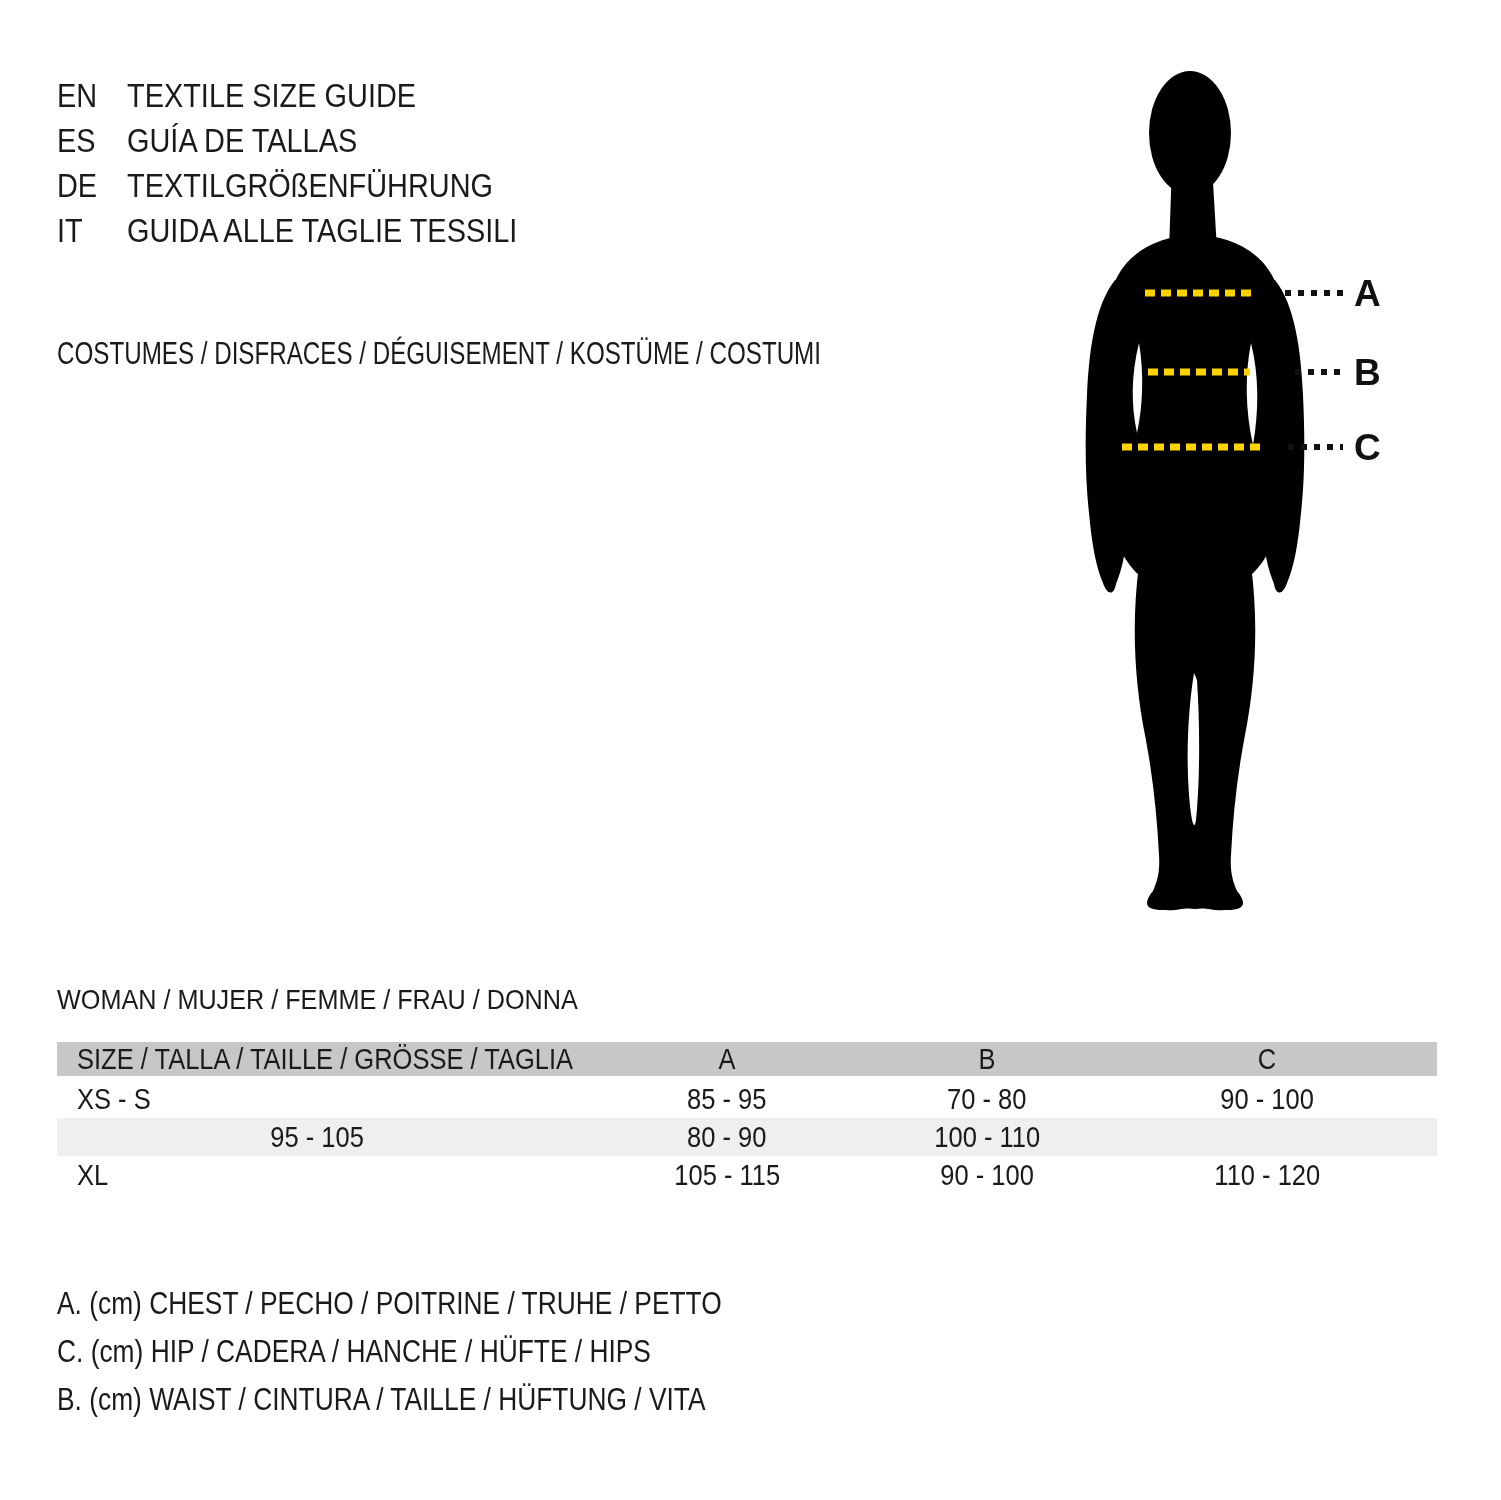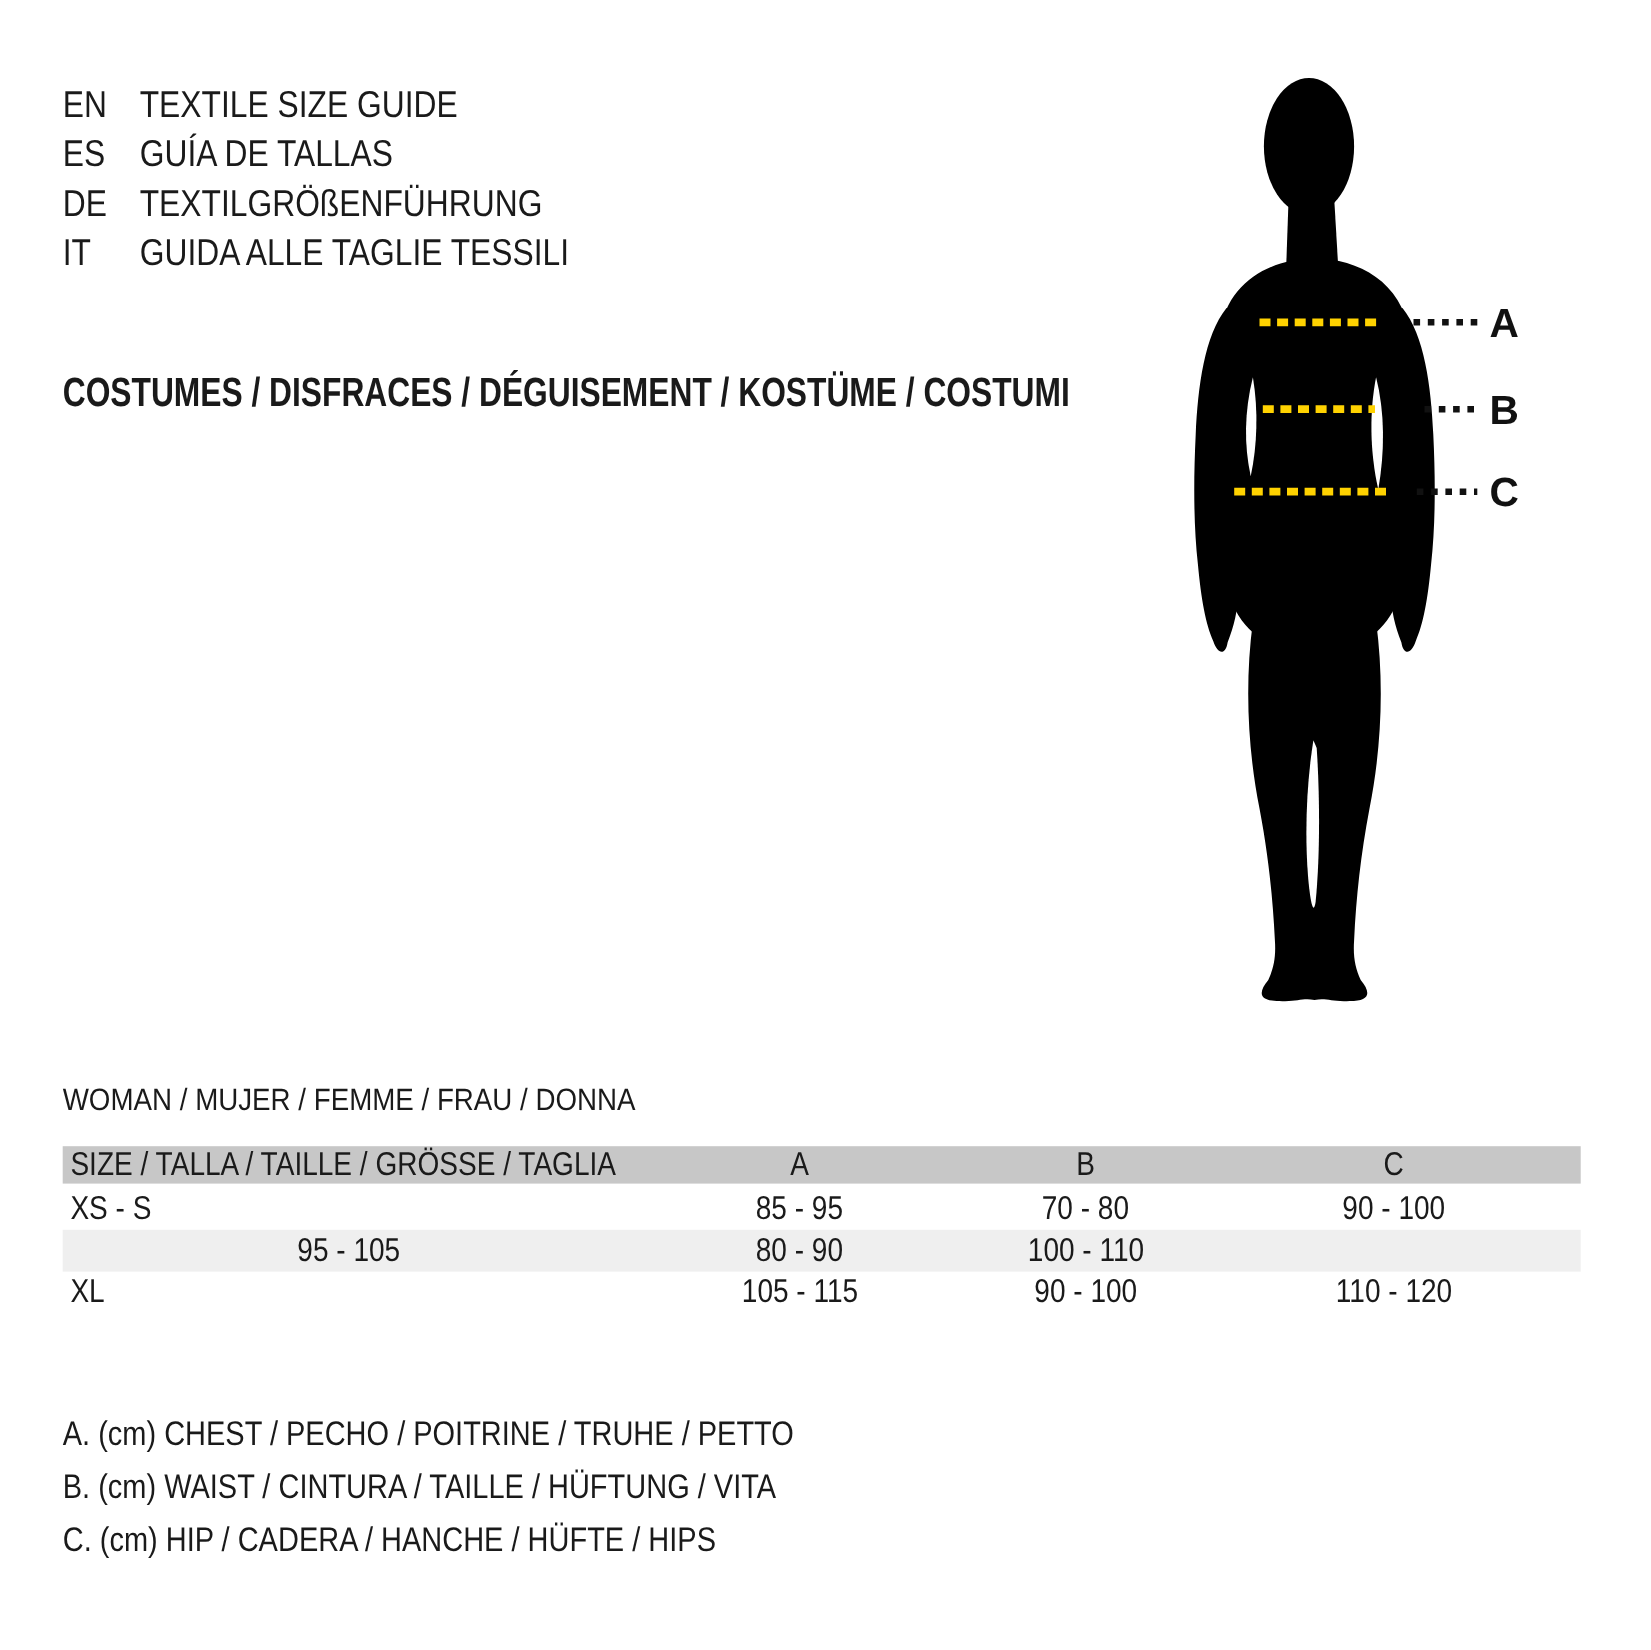--- a/index.html
+++ b/index.html
@@ -12,39 +12,39 @@
   
   .cond{display:inline-block;transform:scaleX(.85);transform-origin:0 50%;white-space:nowrap}
   .cond-c{display:inline-block;transform:scaleX(.85);transform-origin:50% 50%;white-space:nowrap}
 
   
   .lang{left:57px;top:76px}
   .lang-row{display:flex;height:45px;align-items:flex-start;font-size:34px}
   .lang-code{width:70px;flex:0 0 70px}
 
   
-  .heading{left:57px;top:336px;font-size:37px;font-weight:700}
+  .heading{left:57px;top:336px;font-size:31px;font-weight:400}
   .heading .cond{transform:scaleX(.78)}
 
   
   .figure{left:1045px;top:65px;width:350px;height:900px}
   .figure svg{display:block}
   .marker-label{font-size:37px;font-weight:700;fill:#111111}
 
   
   .woman{left:57px;top:984px;font-size:28px}
   .woman .cond{transform:scaleX(.9)}
 
   
   .table{left:57px;top:1042px;width:1380px;font-size:30px}
   .thead,.trow{display:grid;grid-template-columns:520px 300px 220px 340px;align-items:center}
   .thead{height:34px;background:#c7c7c7;margin-bottom:4px}
   .trow{height:38px}
   .row-alt{background:#efefef}
-  .cell-size{padding-left:7px;text-align:left}
+  .cell-size{padding-left:20px;text-align:left}
   .cell-num{text-align:center}
 
   
   .legend{left:57px;top:1286px;font-size:31px}
   .legend-row{height:48px;display:flex;align-items:flex-start}
 </style>
 </head>
 <body>
 
 <div class="abs lang">
@@ -153,18 +153,18 @@
     <div class="cell-num"><span class="cond-c">90 - 100</span></div>
     <div class="cell-num"><span class="cond-c">110 - 120</span></div>
   </div>
 </div>
 
 <div class="abs legend">
   <div class="legend-row">
       <span class="cond">A. (cm) CHEST / PECHO / POITRINE / TRUHE / PETTO</span>
     </div>
   <div class="legend-row">
-      <span class="cond">B. (cm) WAIST / CINTURA / TAILLE / HÜFTUNG / VITA</span>
+      <span class="cond">C. (cm) HIP / CADERA / HANCHE / HÜFTE / HIPS</span>
     </div>
   <div class="legend-row">
-      <span class="cond">C. (cm) HIP / CADERA / HANCHE / HÜFTE / HIPS</span>
+      <span class="cond">B. (cm) WAIST / CINTURA / TAILLE / HÜFTUNG / VITA</span>
     </div>
 </div>
 
 </body></html>

